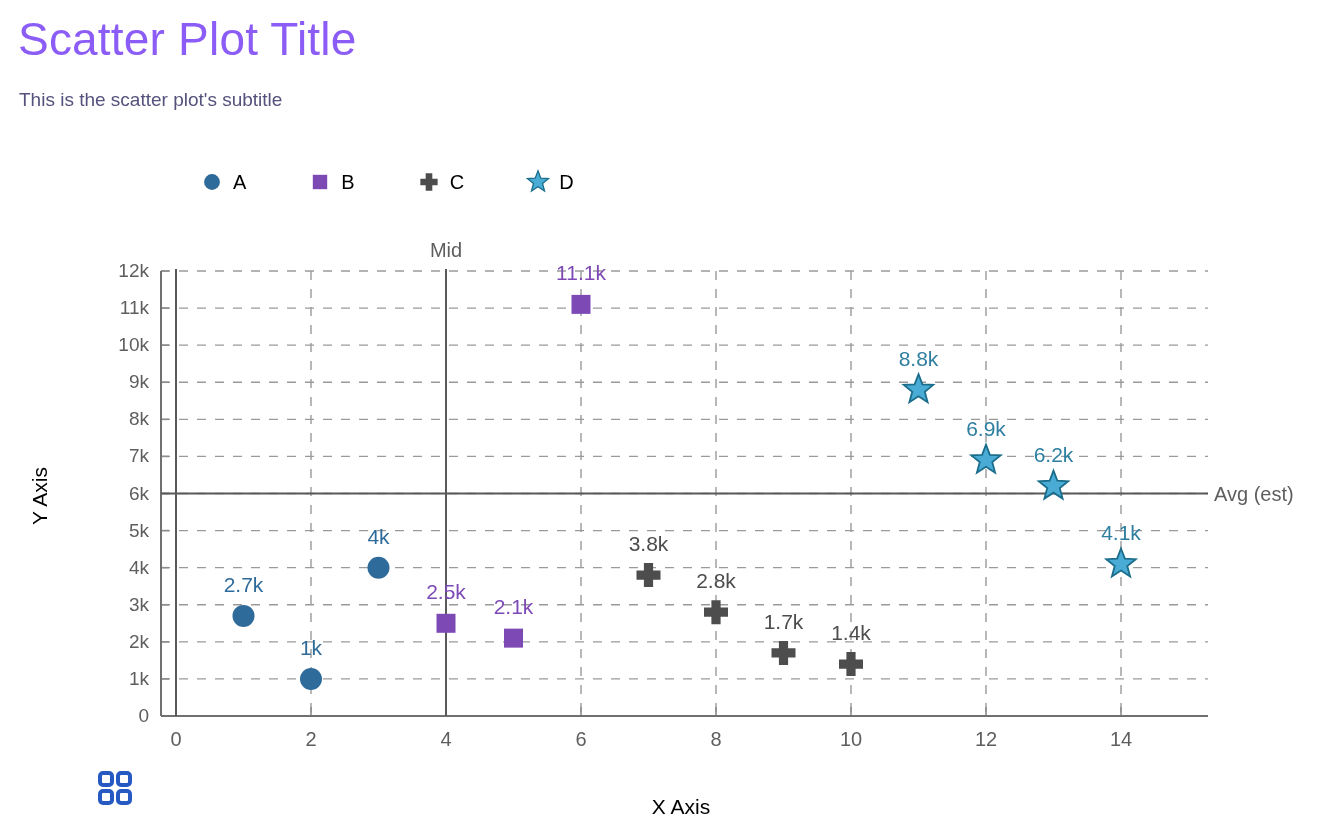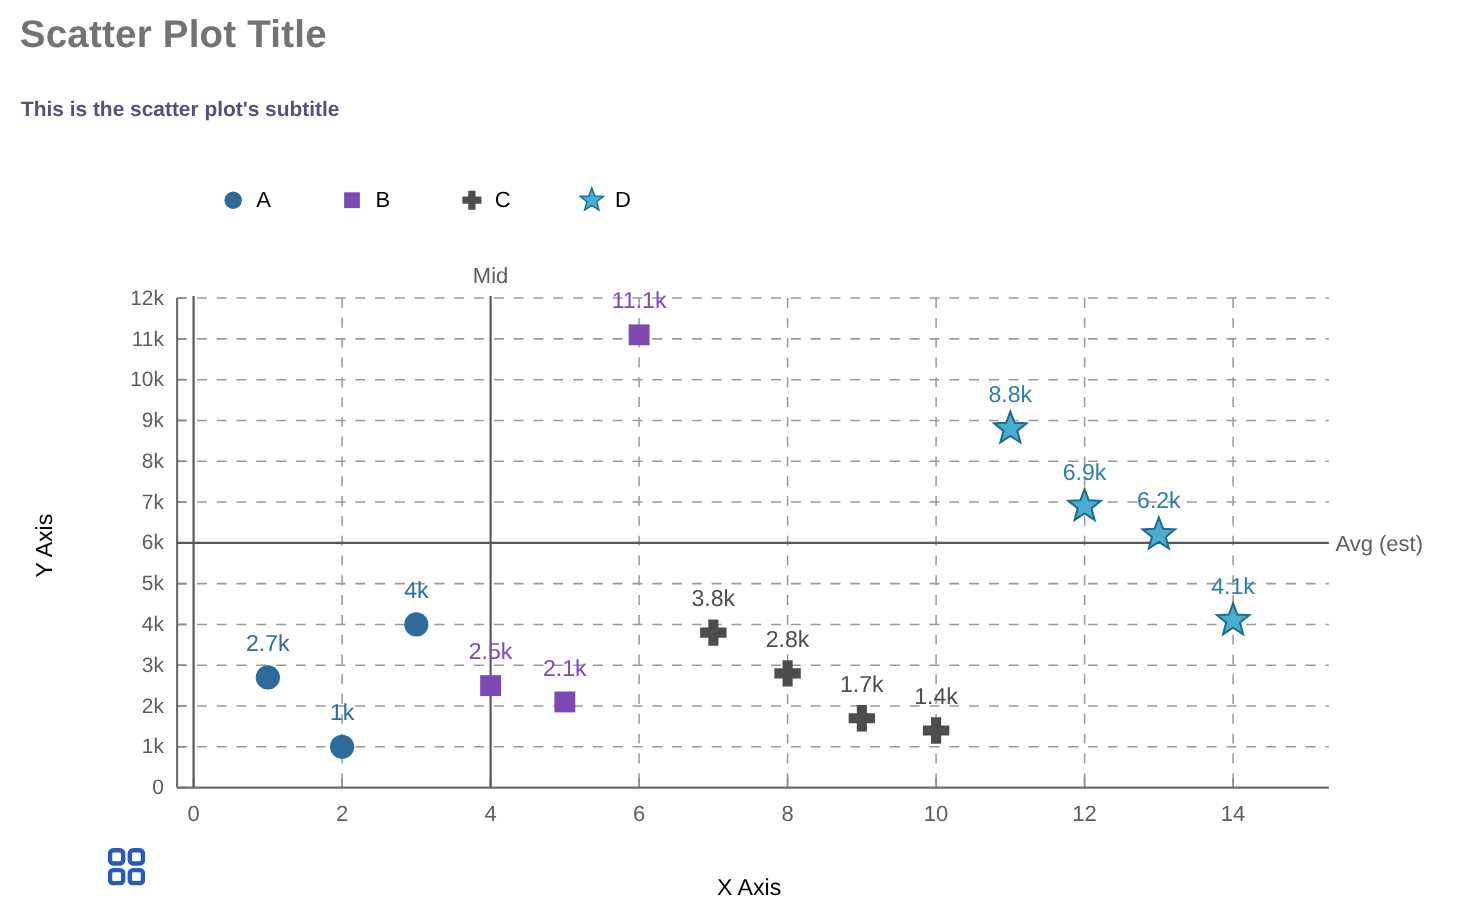--- a/index.html
+++ b/index.html
@@ -17,33 +17,33 @@
   #chart-root {
     position: absolute;
     left: 0; top: 0;
     width: 1338px;
     height: 836px;
   }
   .title {
     position: absolute;
     left: 18px;
     top: 12px;
-    font-size: 35px;
-    color: #737373;
-    font-weight: 700;
+    font-size: 46px;
+    color: #8b5cf6;
+    font-weight: 400;
     letter-spacing: 0.2px;
     white-space: nowrap;
   }
   .subtitle {
     position: absolute;
     left: 19px;
     top: 89px;
     font-size: 19px;
     color: #54527c;
-    font-weight: 700;
+    font-weight: 400;
     white-space: nowrap;
   }
   .legend {
     position: absolute;
     left: 200px;
     top: 167px;
     height: 30px;
     display: flex;
     align-items: center;
     gap: 0px;

